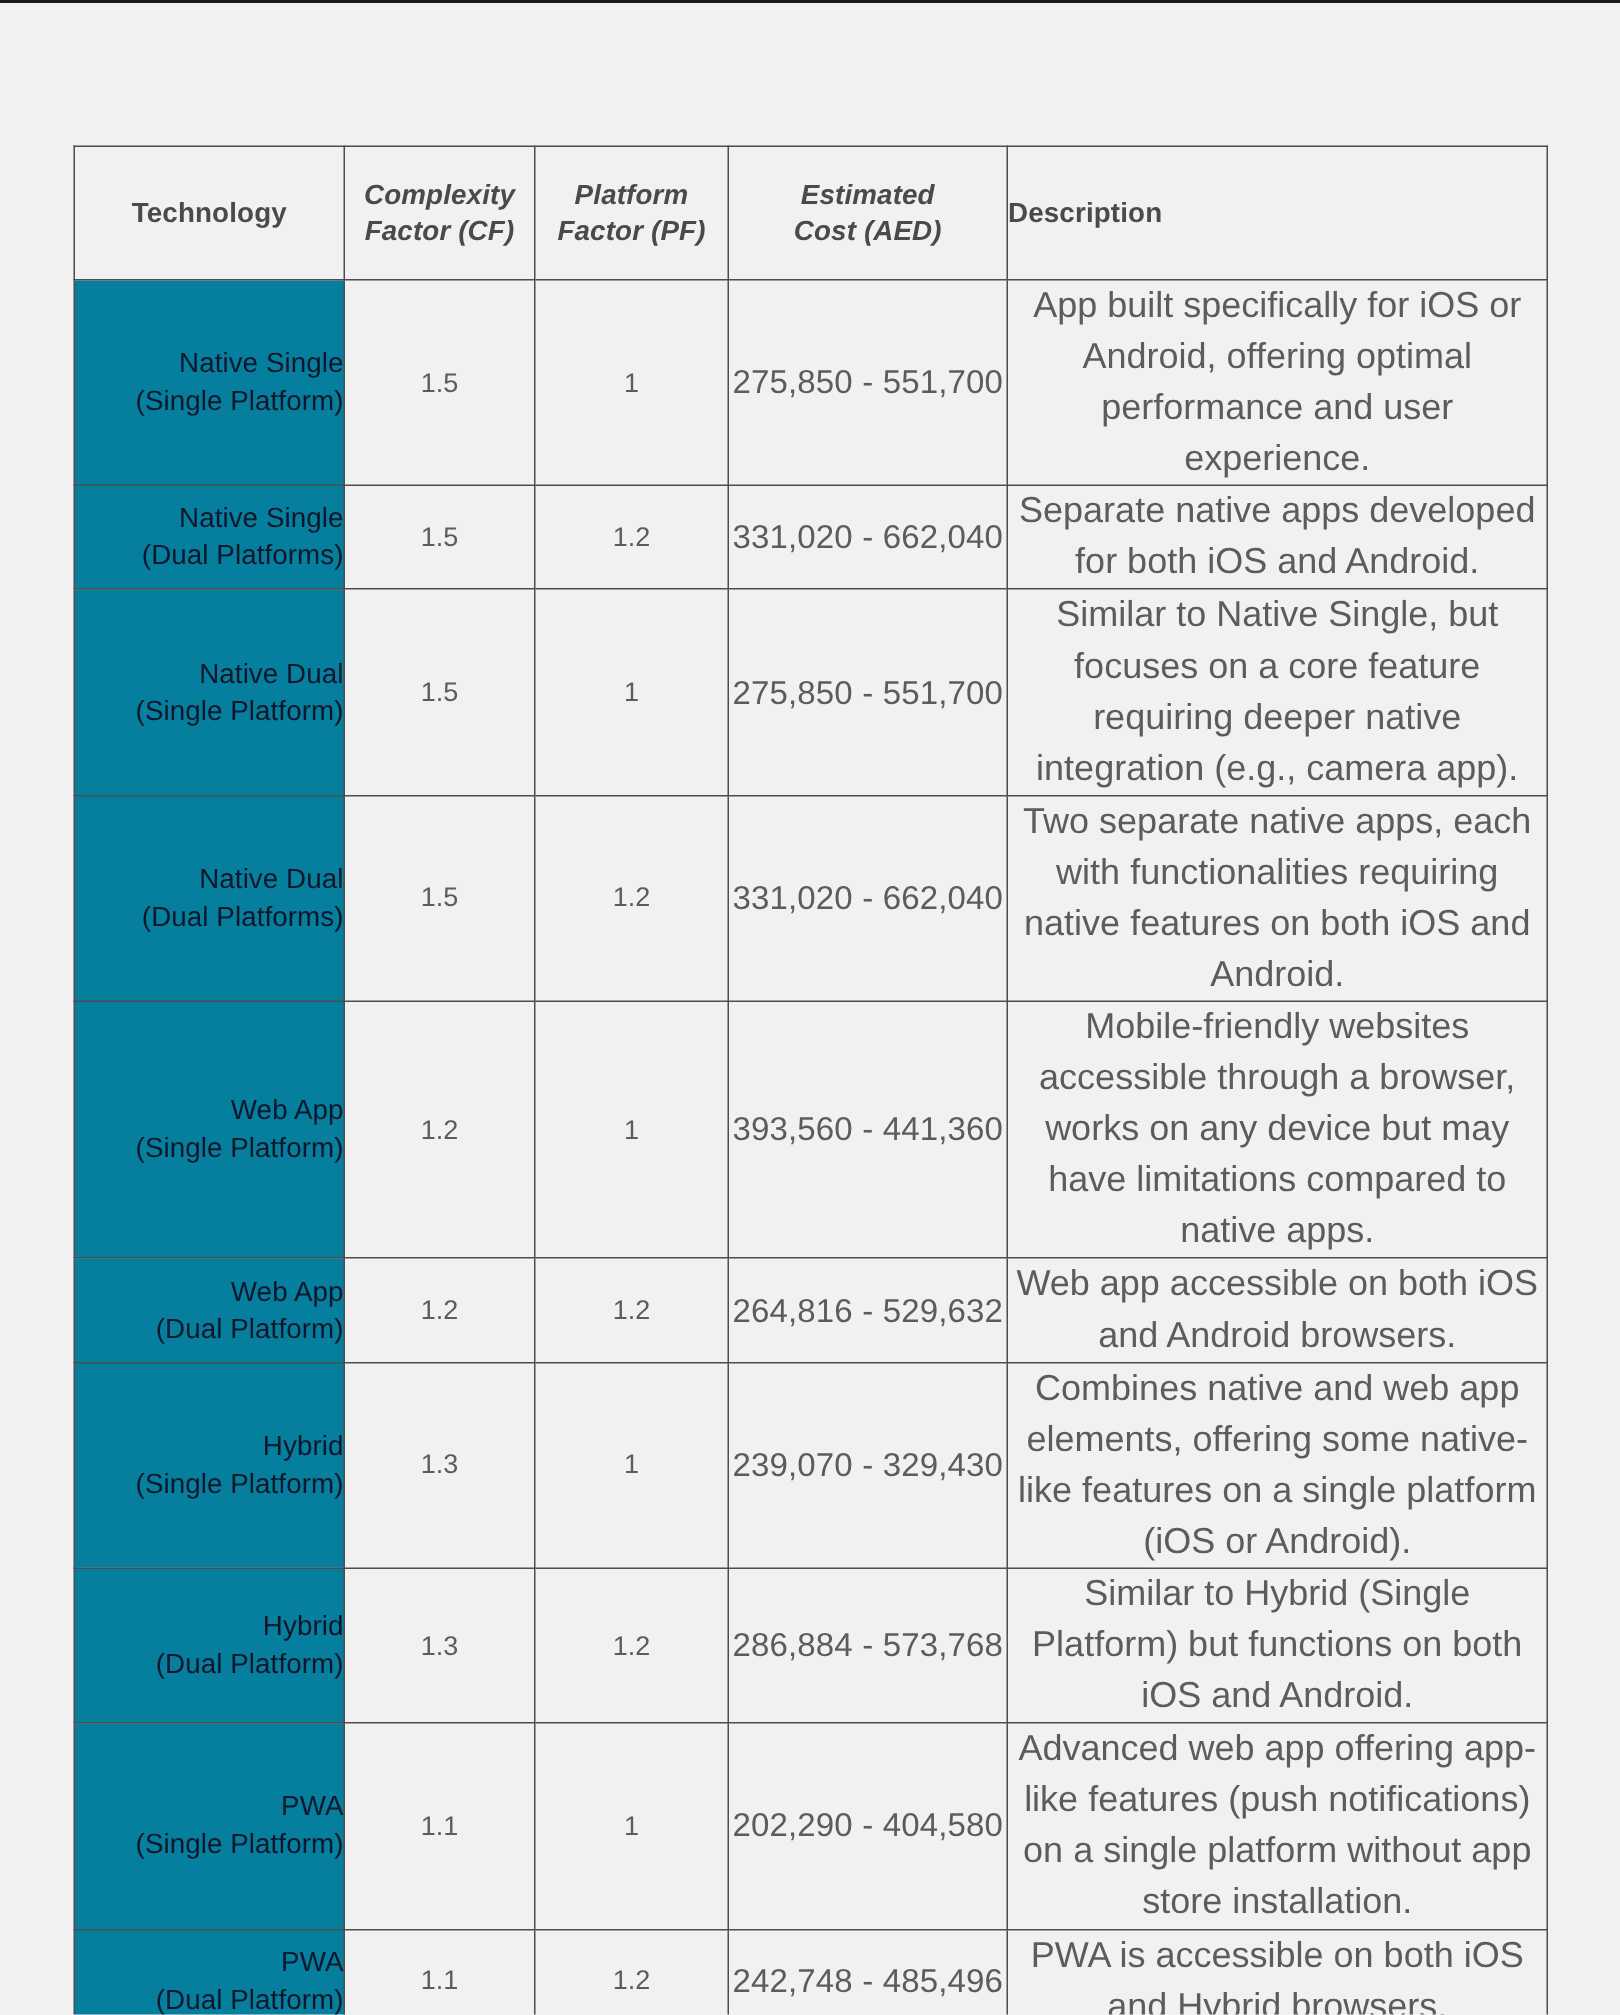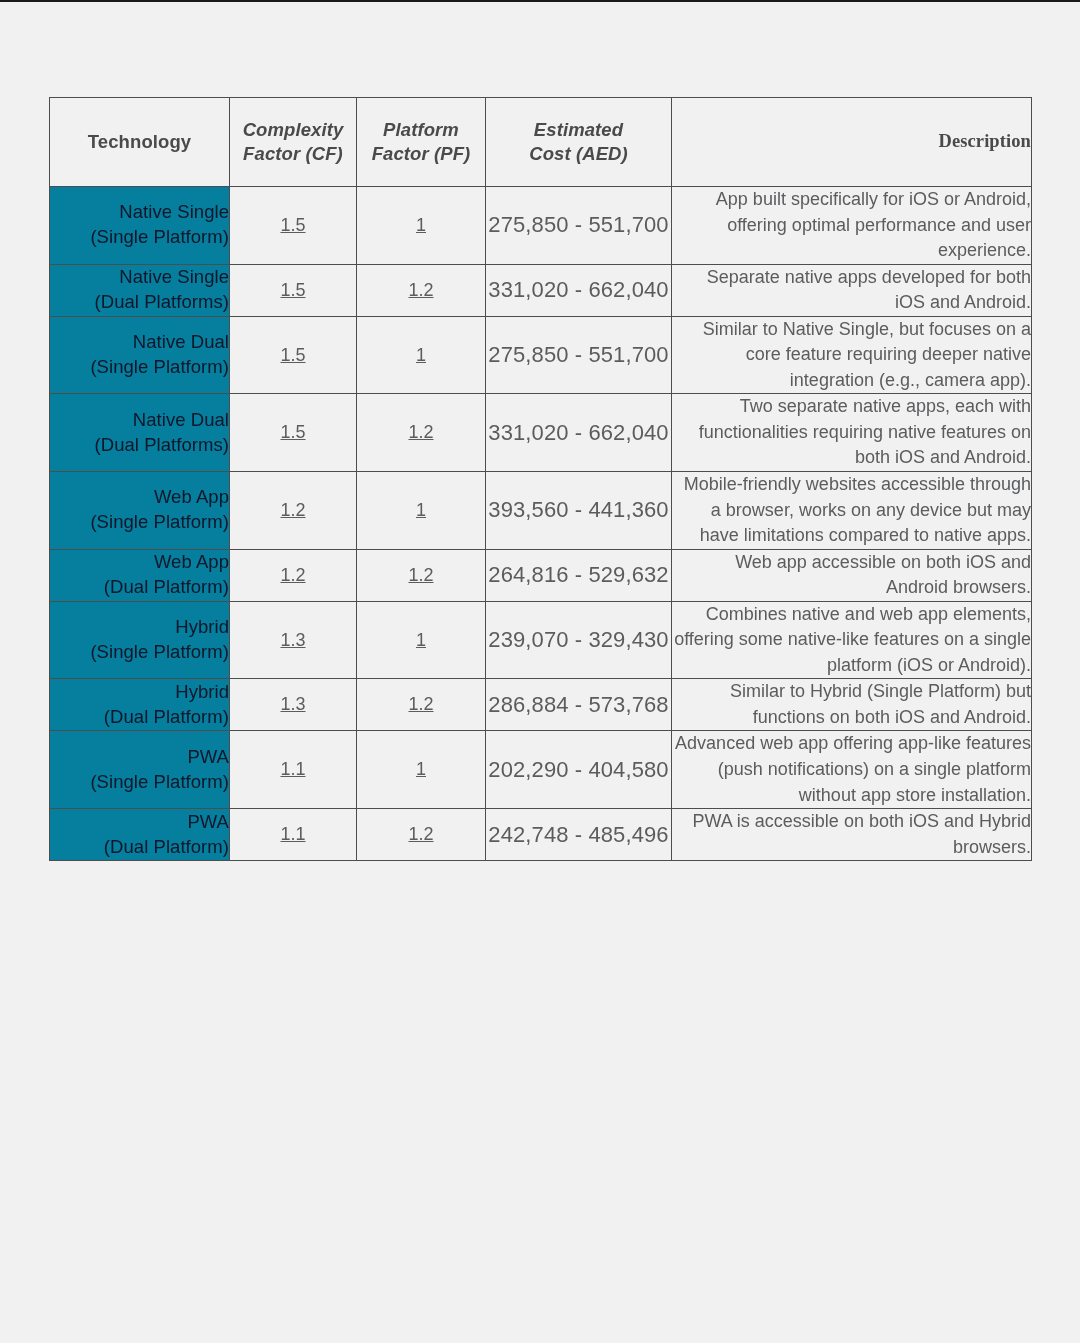--- a/index.html
+++ b/index.html
@@ -52,52 +52,51 @@
     height: 88px;
     background: #f1f1f1;
     font-size: 18.5px;
     font-weight: bold;
     color: #4a4a4a;
     letter-spacing: 0.1px;
     line-height: 1.28;
   }
   th.h-tech { text-align: center; }
   th.h-cf, th.h-pf, th.h-cost { text-align: center; font-style: italic; }
-  th.h-desc { text-align: right; padding-left: 25px; font-family: Liberation Serif, serif; }
+  th.h-desc { text-align: left; padding-left: 25px; }
   .h-inner { display: block; }
 
   
   tbody tr { }
   td.tech-cell {
     background: #067e9e;
     color: #0f172a;
     font-size: 18.5px;
     font-weight: 500;
     line-height: 1.35;
     padding: 0 0 0 15px;
     text-align: right;
     letter-spacing: 0.05px;
   }
   td.num-cell {
     text-align: center;
     font-size: 18px;
     color: #5b5c5e;
     font-weight: 400;
-    text-decoration: underline;
   }
   td.cost-cell {
     text-align: center;
     font-size: 22px;
     color: #5b5c5e;
     font-weight: 400;
     letter-spacing: 0.1px;
   }
   td.desc-cell {
-    text-align: right;
-    font-size: 18px;
+    text-align: center;
+    font-size: 24px;
     color: #5b5c5e;
     font-weight: 400;
     line-height: 1.42;
     padding: 0 14px 0 25px;
   }
   .tech-line { display: block; white-space: nowrap; }
 </style>
 </head>
 <body>
 

